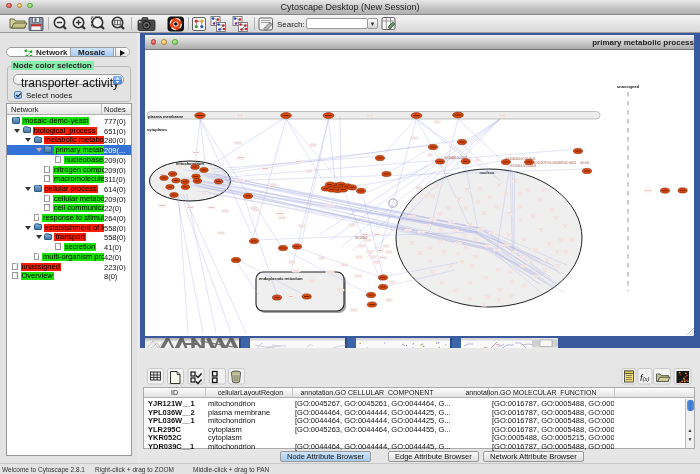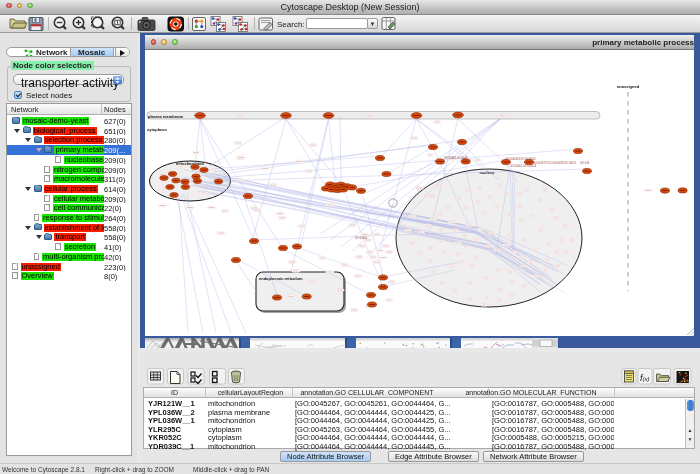--- a/index.html
+++ b/index.html
@@ -225,32 +225,32 @@
     <div class="abs" id="tree">
       <div id="treehead">
           <span class="c1">Network</span>
           <span class="cd"></span>
           <span class="c2">Nodes</span>
         </div>
       <div id="treerows">
           <div class="trow" style="top:12px">
             <div class="folder" style="left:5px"></div>
             <span class="lab g" style="left:15px;max-width:82px">mosaic-demo-yeast</span>
-            <span class="cnt">627(0)</span>
+            <span class="cnt">777(0)</span>
           </div>
           <div class="trow" style="top:21.7px">
             <div class="arrow" style="left:7.300000000000001px"></div>
             <div class="folder" style="left:15.8px"></div>
             <span class="lab r" style="left:25.8px;max-width:71.2px">biological_process</span>
             <span class="cnt">651(0)</span>
           </div>
           <div class="trow" style="top:31.4px">
             <div class="arrow" style="left:18.1px"></div>
             <div class="folder" style="left:26.6px"></div>
-            <span class="lab r" style="left:36.6px;max-width:60.4px">selection process</span>
+            <span class="lab r" style="left:36.6px;max-width:60.4px">metabolic metabo</span>
             <span class="cnt">280(0)</span>
           </div>
           <div class="trow sel" style="top:41.099999999999994px">
             <div class="arrow lt" style="left:28.900000000000006px"></div>
             <div class="folder" style="left:37.400000000000006px"></div>
             <span class="lab g" style="left:47.400000000000006px;max-width:49.599999999999994px">primary metabo</span>
             <span class="cnt">209(...</span>
           </div>
           <div class="trow" style="top:50.8px">
             <div class="file" style="left:48.2px"></div>
@@ -1399,21 +1399,20 @@
           </div>
           <div class="drow" style="top:36.8px">
             <b>YLR295C</b>
             <span class="c2">cytoplasm</span>
             <span class="c3">[GO:0045263, GO:0044464, GO:0044455, G...</span>
             <span class="c4">[GO:0016787, GO:0005488, GO:0005215, GO:0003824, G...</span>
           </div>
           <div class="drow" style="top:45.4px">
             <b>YKR052C</b>
             <span class="c2">cytoplasm</span>
-            <span class="c3">[GO:0044464, GO:0044444, GO:0044444, G...</span>
             <span class="c4">[GO:0005488, GO:0005215, GO:0003674]</span>
           </div>
           <div class="drow" style="top:54px">
             <b>YDR039C__1</b>
             <span class="c2">mitochondrion</span>
             <span class="c3">[GO:0044464, GO:0044444, GO:0044445, G...</span>
             <span class="c4">[GO:0016787, GO:0005488, GO:0005215, G...</span>
           </div>
         </div>
       <div style="position:absolute;right:0;top:11px;width:9px;height:49px;background:#f0f0f0;border-left:1px solid #bbb;">

